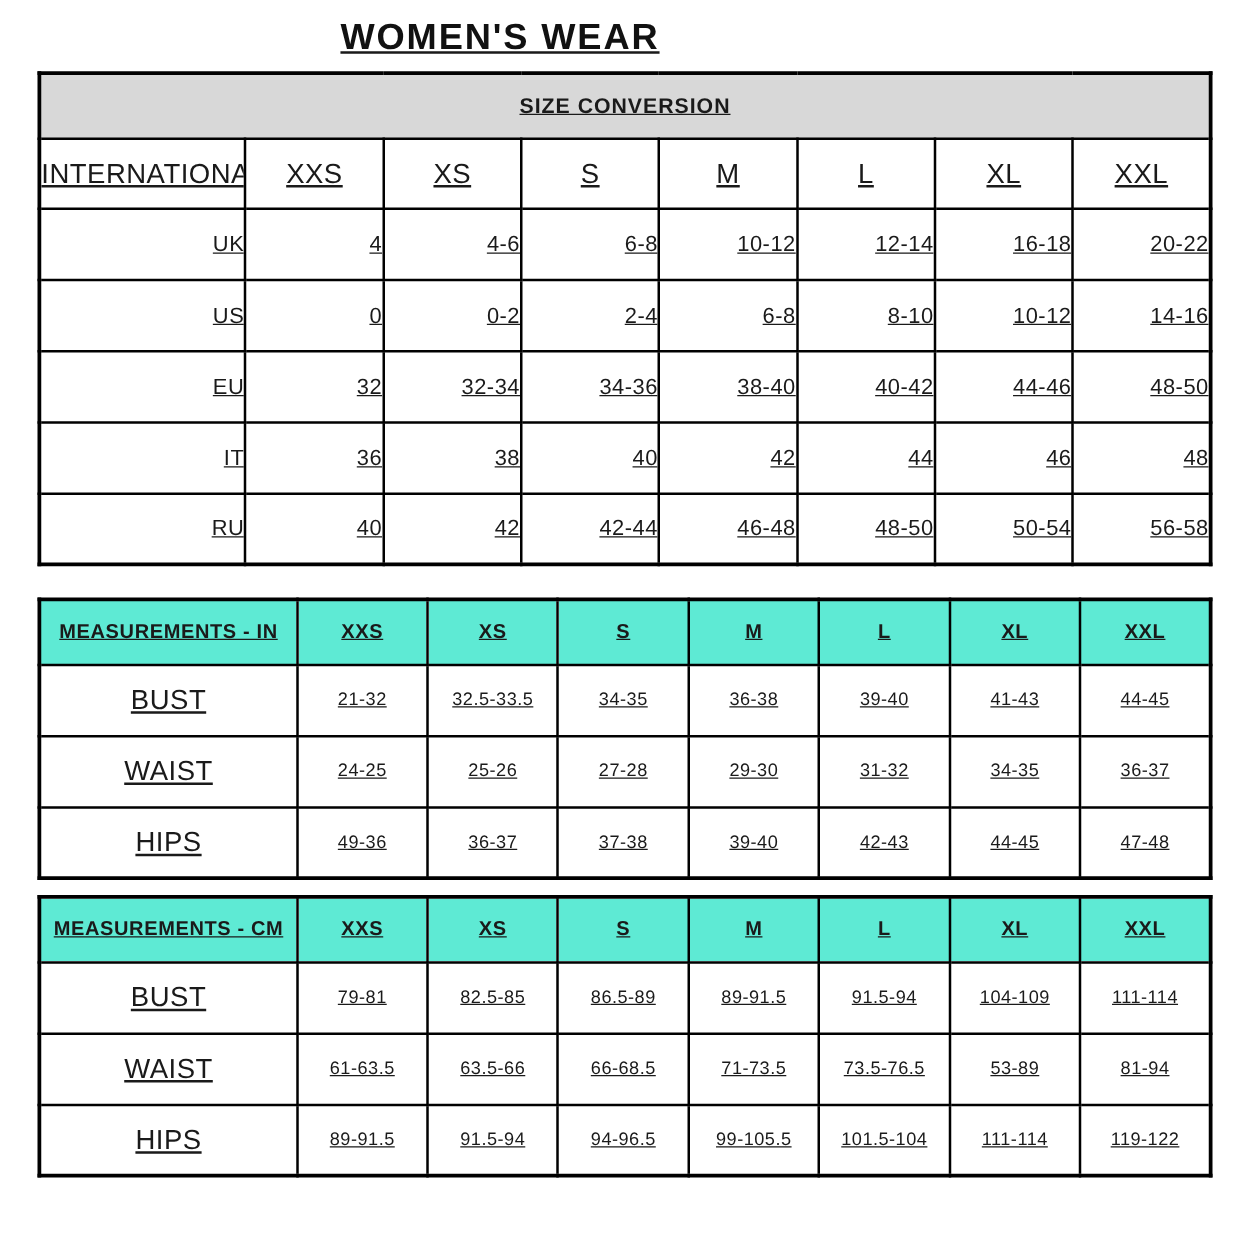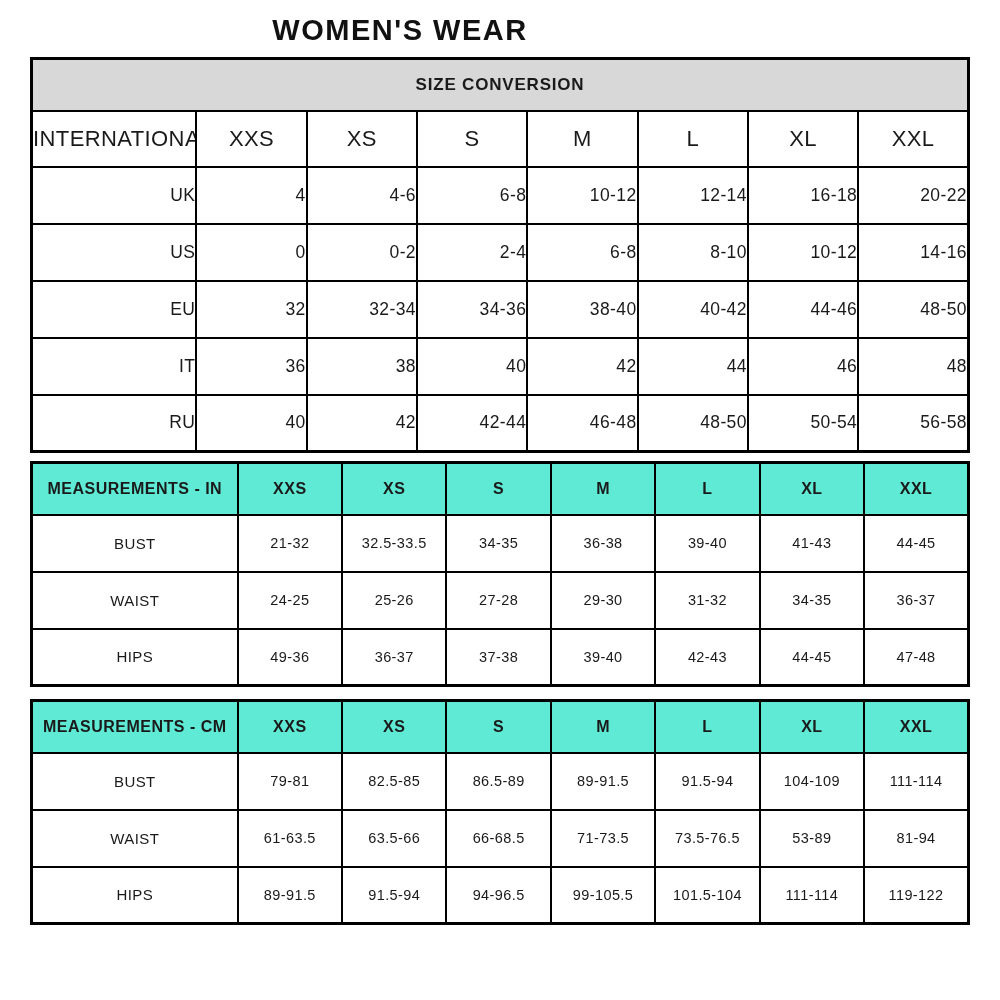--- a/index.html
+++ b/index.html
@@ -7,20 +7,21 @@
     width: 1000px;
     height: 1000px;
     background: #ffffff;
     font-family: "Liberation Sans", sans-serif;
     color: #1a1a1a;
   }
   .page {
     width: 800px;
     height: 1000px;
     padding: 10px 30px 0 30px;
+    text-decoration: underline;
   }
   .page-title {
     text-align: center;
     font-size: 29px;
     font-weight: bold;
     letter-spacing: 1.5px;
     color: #111111;
     margin: 4px 0 10px 0;
   }
   table {
@@ -32,21 +33,21 @@
   td {
     border: 2px solid #000000;
     text-align: center;
     vertical-align: middle;
     background: #ffffff;
     letter-spacing: 0.4px;
     overflow: hidden;
     white-space: nowrap;
   }
   
-  .conv-table { margin-bottom: 8px; }
+  .conv-table { margin-bottom: 25px; }
   .conv-table col.label-col { width: 17.6%; }
   .conv-caption td {
     height: 52px;
     background: #d8d8d8;
     font-weight: bold;
     font-size: 17px;
     letter-spacing: 0.8px;
   }
   .conv-header td {
     height: 56px;
@@ -65,21 +66,21 @@
     height: 52px;
     background: #5eead4;
     font-weight: bold;
     font-size: 16px;
     letter-spacing: 0.5px;
   }
   .meas-table .data-row td {
     height: 57px;
     font-size: 14.5px;
   }
-  .meas-table .data-row td.row-label { font-size: 15px; }
+  .meas-table .data-row td.row-label { font-size: 22px; }
 </style>
 </head>
 <body>
 
 <div class="page">
 
   <div class="page-title">WOMEN'S WEAR</div>
 
   <table class="conv-table">
     <colgroup>

